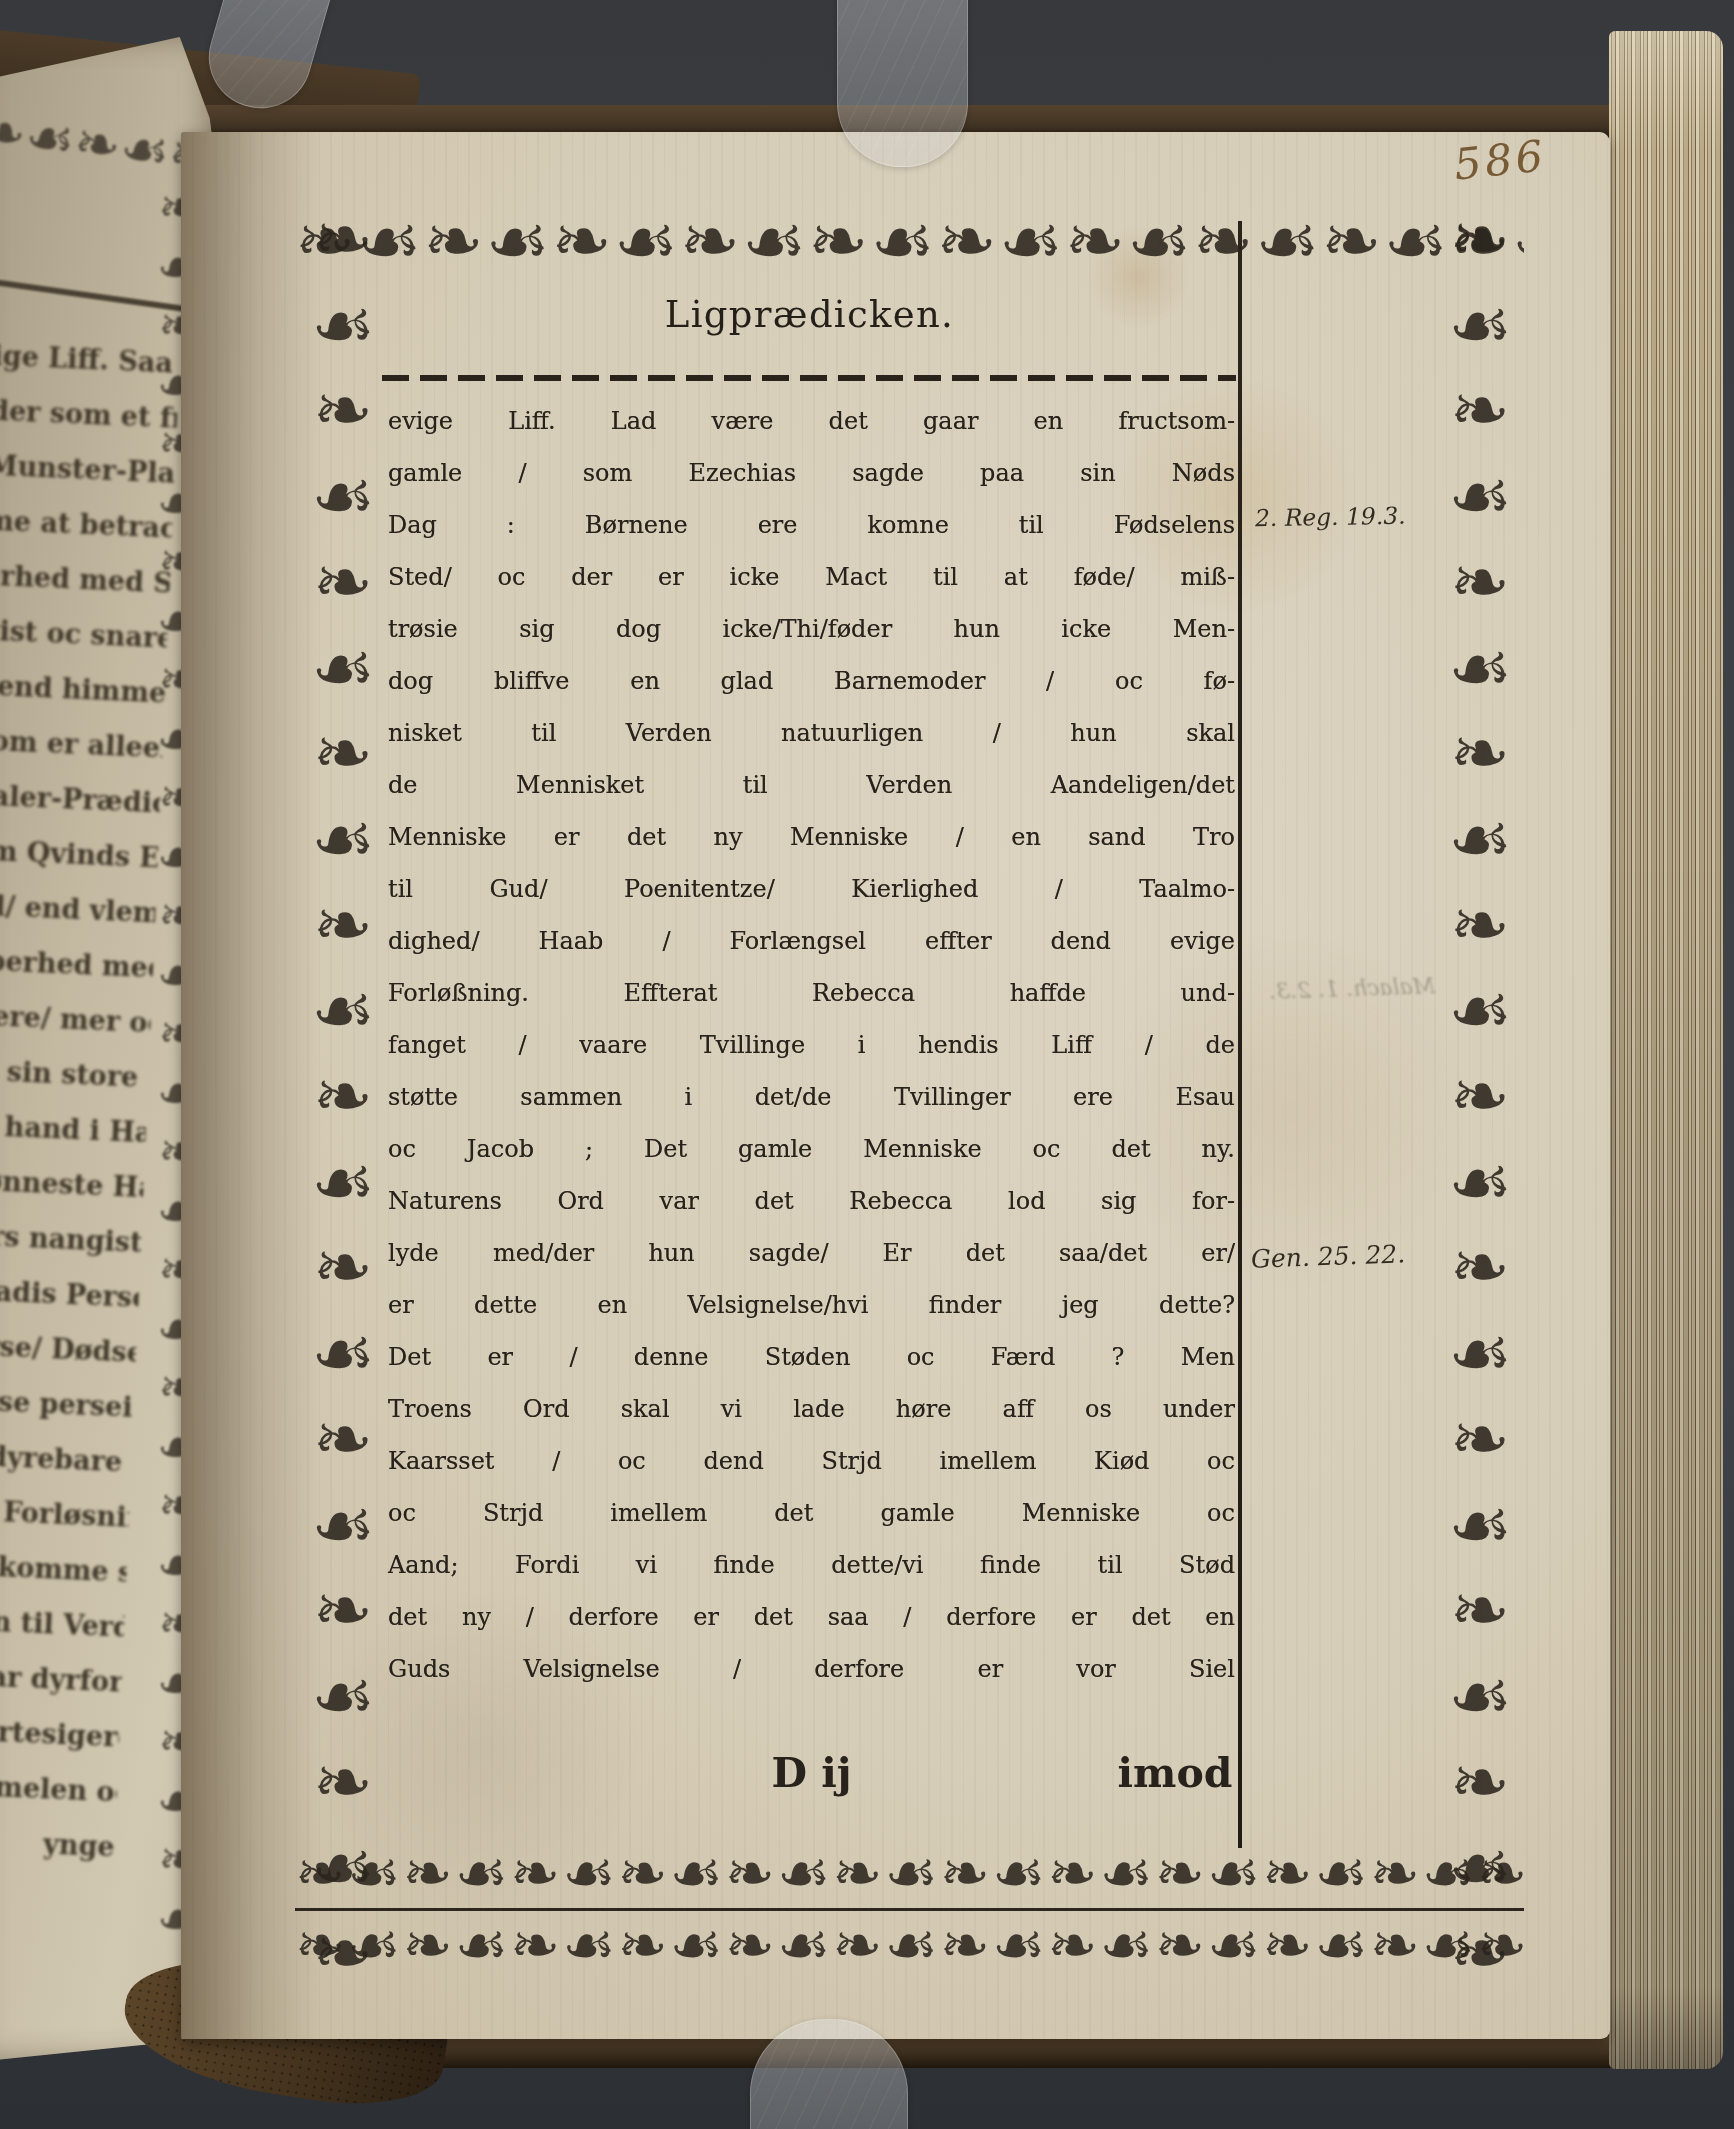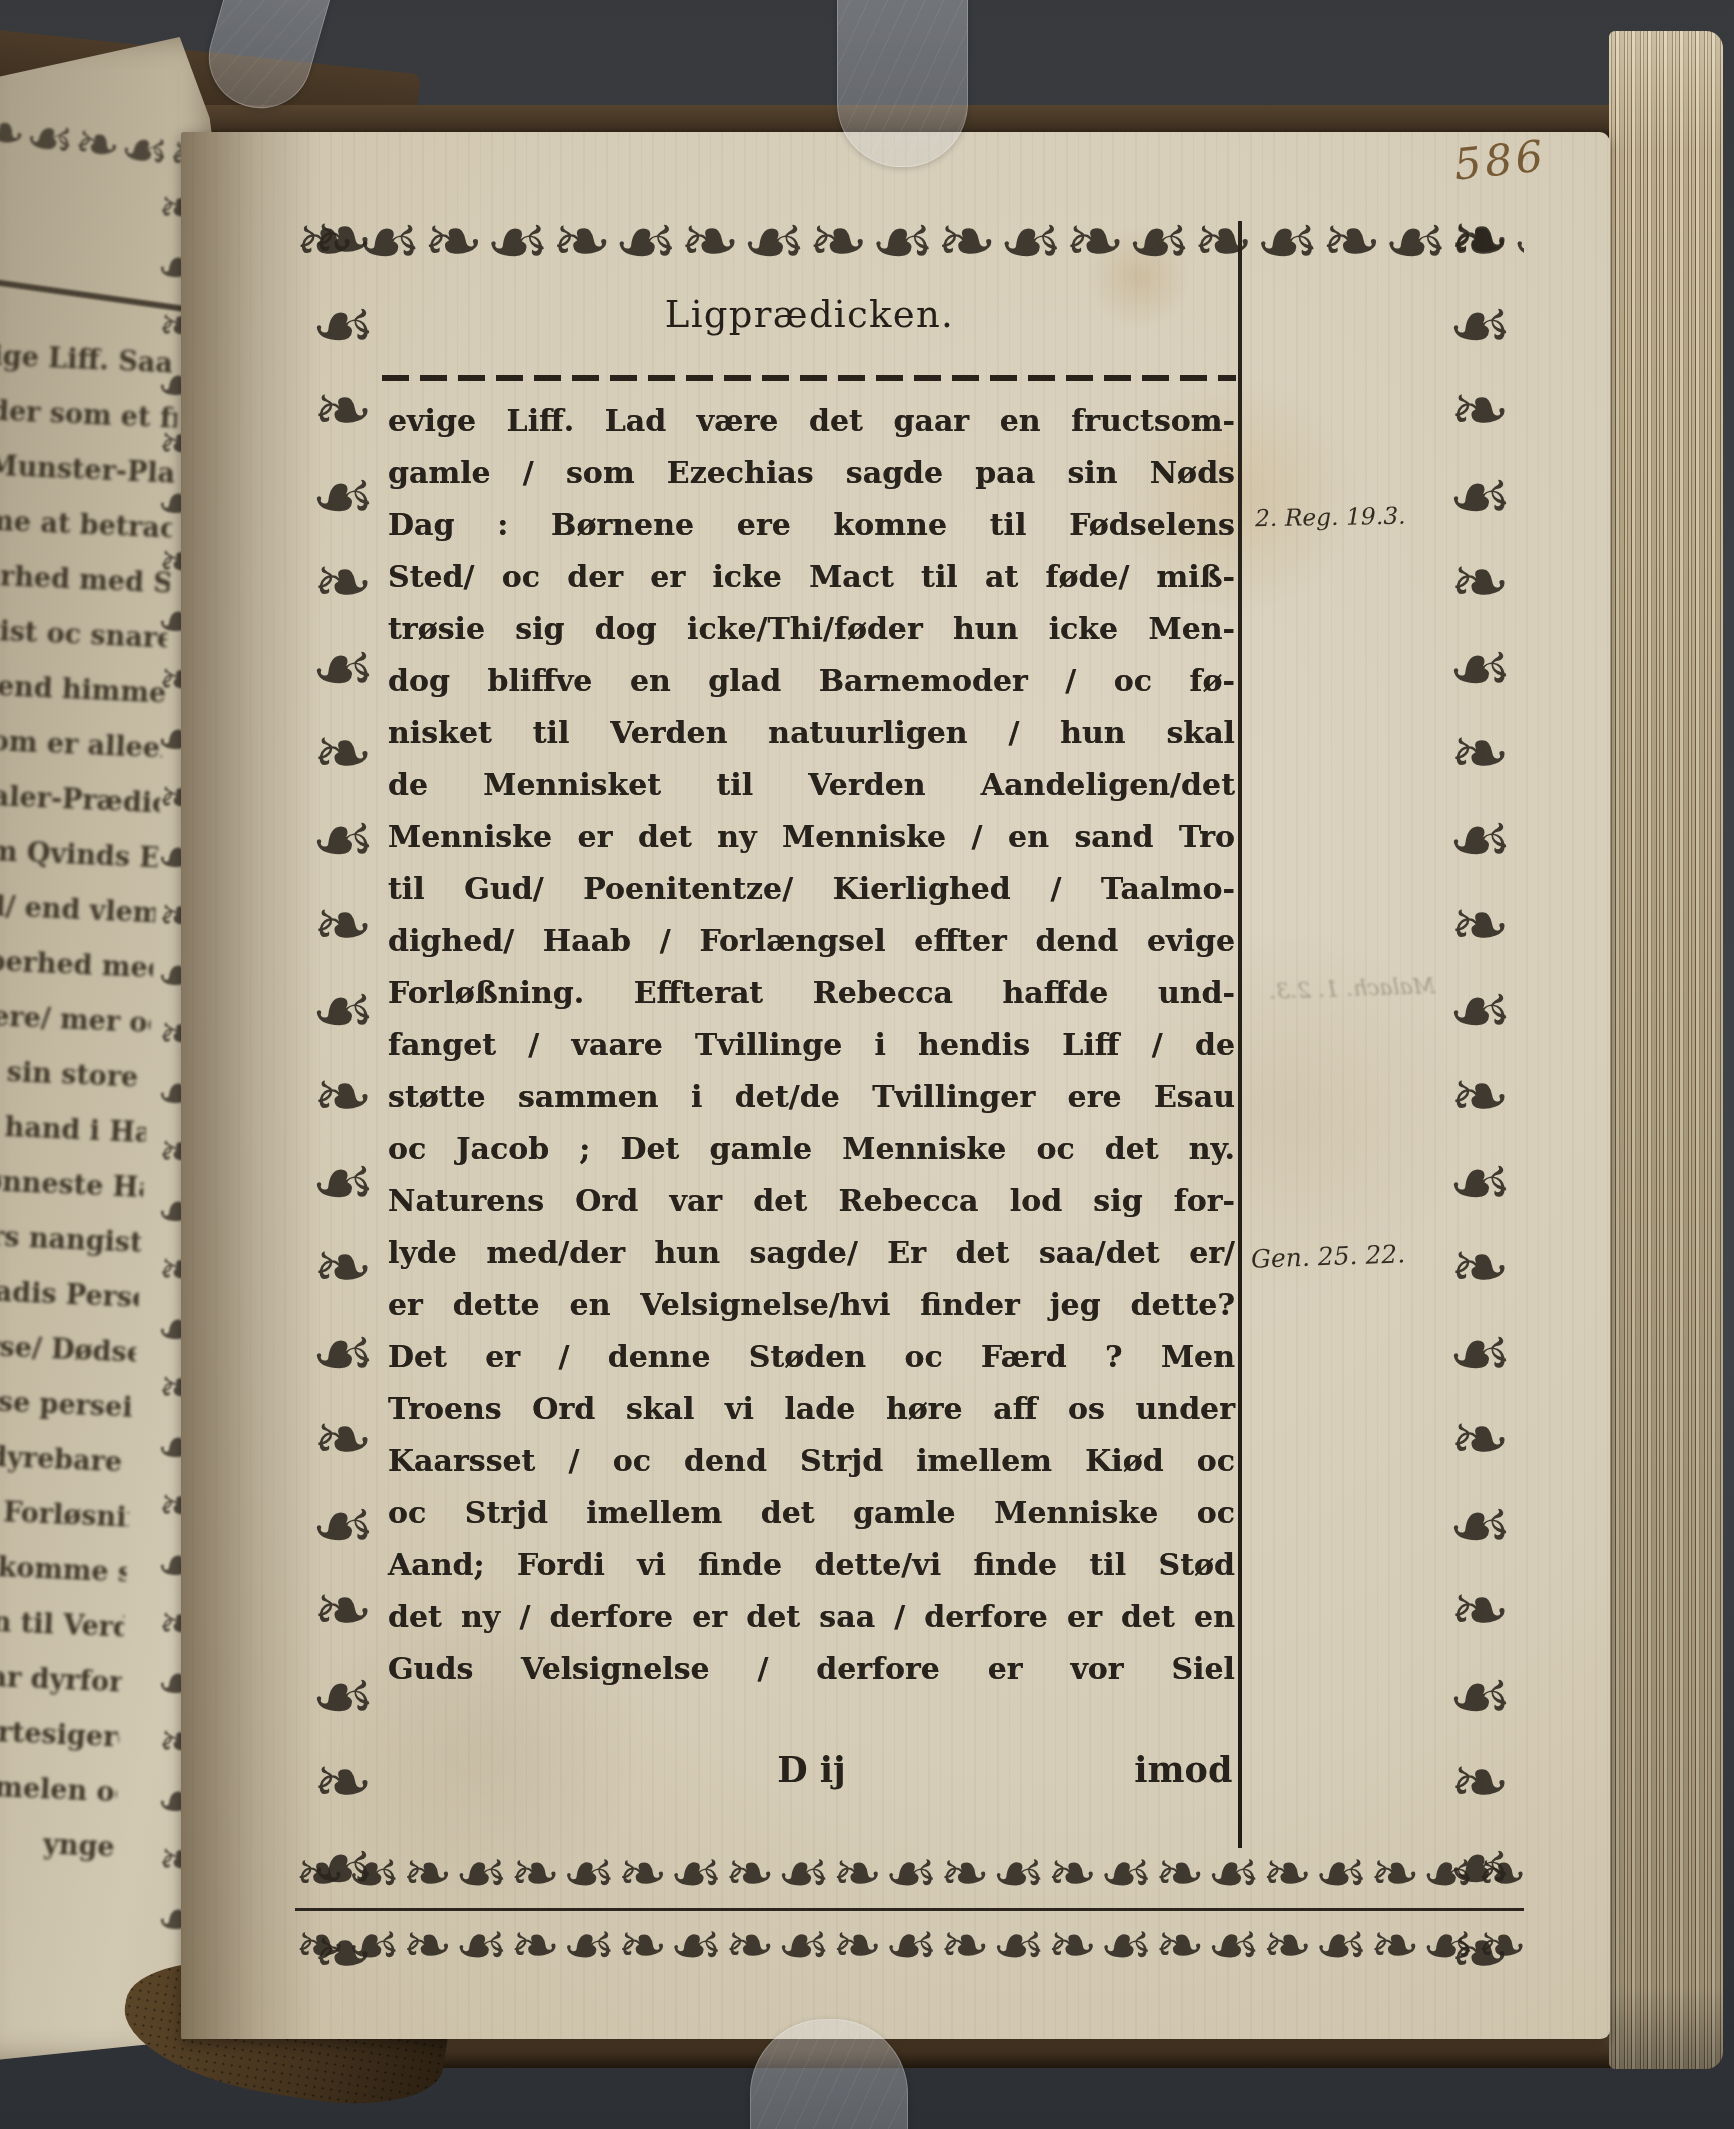--- a/index.html
+++ b/index.html
@@ -117,27 +117,27 @@
     position:absolute;left:388px;top:293px;width:843px;z-index:6;
     font-size:37px;font-weight:400;letter-spacing:1.3px;color:#241f18;
     text-align:center;
   }
   .dashed-rule{
     position:absolute;left:382px;top:375px;width:854px;height:5.5px;z-index:6;
     background:repeating-linear-gradient(90deg,#29231c 0 27px,transparent 27px 38px);
   }
   .body-text{
     position:absolute;left:388px;top:395px;width:847px;z-index:6;
-    font-size:30px;font-weight:700;line-height:52px;color:#27221b;
+    font-size:24px;font-weight:400;line-height:52px;color:#27221b;
     text-shadow:0 0 0.4px rgba(30,25,18,.55);
   }
   .body-text div{text-align:justify;text-align-last:justify;white-space:nowrap;}
   .signature-row{
     position:absolute;left:388px;top:1749px;width:847px;height:53px;z-index:6;
-    font-size:35px;font-weight:700;color:#27221b;
+    font-size:41px;font-weight:700;color:#27221b;
   }
   .signature-row .sig{position:absolute;left:0;right:0;text-align:center;}
   .signature-row .catch{position:absolute;right:2.6px;}
   .column-rule{
     position:absolute;left:1238px;top:221px;width:3.8px;height:1627px;z-index:6;
     background:linear-gradient(180deg,#2a241c,#201b14);
   }
   
   .margin-note{
     position:absolute;z-index:6;font-style:italic;color:#322b21;

